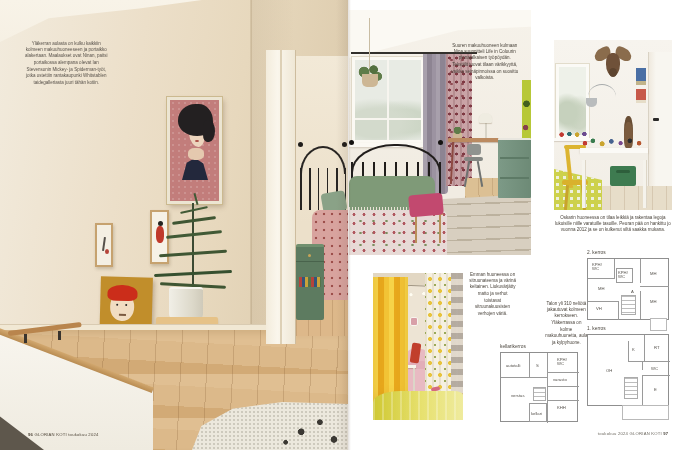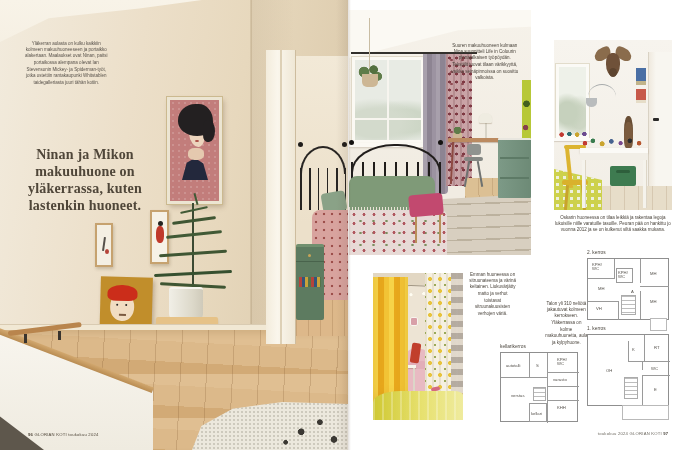--- a/index.html
+++ b/index.html
@@ -25,21 +25,20 @@
 
   <section class="ab" id="lp" style="left:0;top:0;width:348px;height:450px;overflow:hidden">
     <div class="ab" style="inset:0;background:linear-gradient(100deg,#f2ebdd 0%,#ecdfc9 35%,#e7d8bd 60%,#decdaf 85%,#d9c6a6 100%)"></div>
     <div class="ab" style="left:0;top:0;width:348px;height:140px;background:linear-gradient(#f8f3e8,#f1e9d9);
                 clip-path:polygon(0 0,58% 0,40% 6%,14% 13%,0 30%)"></div>
     <div class="ab" style="left:250px;top:0;width:2px;height:335px;background:rgba(160,135,100,.25)"></div>
     <div class="ab" style="left:251px;top:0;width:97px;height:345px;background:linear-gradient(90deg,rgba(120,95,60,.10),rgba(120,95,60,0) 45%)"></div>
 
     <p class="ab cap" style="left:25px;top:40px;width:110px;color:#57514a">Yläkerran aulasta on kulku kaikkiin kolmeen makuuhuoneeseen ja portaikko alakertaan. Maalaukset ovat Ninan, paitsi portaikossa alempana olevat Ian Stevensonin Mickey- ja Spiderman-työt, jotka ostettiin rantakaupunki Whitstablen taidegalleriasta juuri tähän kotiin.</p>
 
-    <h1 class="ab headline" style="left:26px;top:146px;width:118px">Ninan ja Mikon makuuhuone on yläkerrassa, kuten lastenkin huoneet.</h1>
 
     <div class="ab" style="left:95px;top:223px;width:18px;height:44px;background:#f4efe3;border:2px solid #c6a26f;box-shadow:1px 2px 3px rgba(90,70,40,.25)">
       <div class="ab" style="left:6px;top:12px;width:2px;height:14px;background:#55504a;transform:rotate(8deg)"></div>
       <div class="ab" style="left:8px;top:24px;width:4px;height:5px;background:#b5443a;border-radius:50%"></div>
     </div>
     <div class="ab" style="left:150px;top:210px;width:19px;height:54px;background:#f6f1e6;border:2px solid #c6a26f;box-shadow:1px 2px 3px rgba(90,70,40,.25)">
       <div class="ab" style="left:4px;top:14px;width:8px;height:17px;background:#c0392b;border-radius:40%"></div>
       <div class="ab" style="left:6px;top:9px;width:5px;height:5px;background:#24221f;border-radius:50%"></div>
     </div>
 

